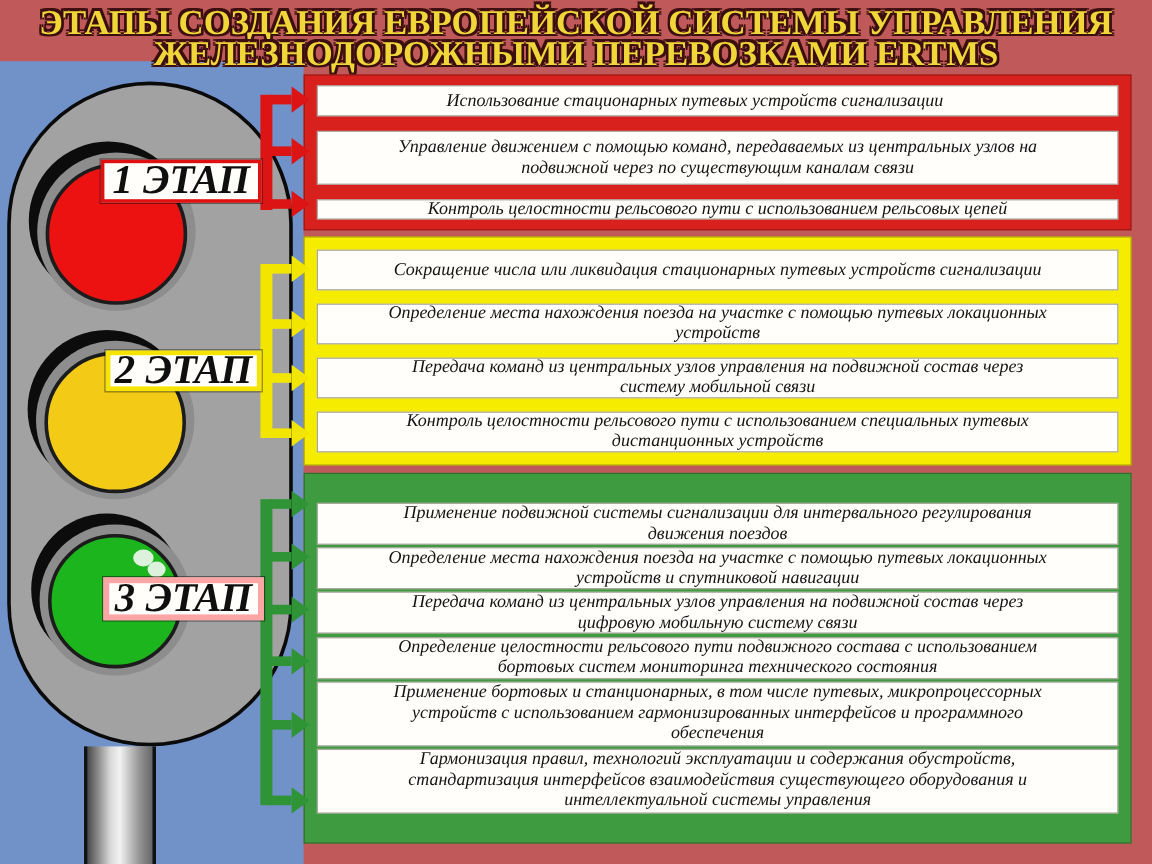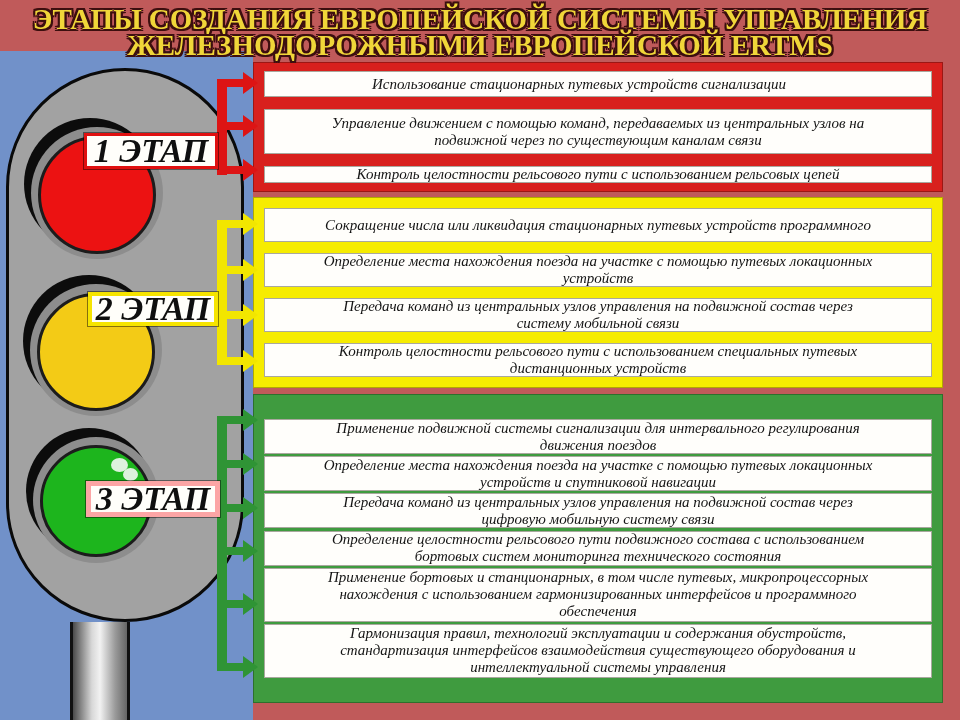--- a/index.html
+++ b/index.html
@@ -61,21 +61,21 @@
   .bk3 .box{height:35px;}
   .bk3 .box:nth-child(5),.bk3 .box:nth-child(6){height:54px;}
 </style>
 </head>
 <body>
 
 <div class="slide">
 
   <div class="title">
     <div>ЭТАПЫ СОЗДАНИЯ ЕВРОПЕЙСКОЙ СИСТЕМЫ УПРАВЛЕНИЯ</div>
-    <div>ЖЕЛЕЗНОДОРОЖНЫМИ ЕВРОПЕЙСКОЙ ERTMS</div>
+    <div>ЖЕЛЕЗНОДОРОЖНЫМИ ПЕРЕВОЗКАМИ ERTMS</div>
   </div>
 
   <div class="left-panel">
     <div class="tl-body"></div>
     <div class="pole"></div>
     <div class="socket s-red">
       <div class="bulb b-red"></div>
     </div>
     <div class="socket s-yellow">
       <div class="bulb b-yellow"></div>
@@ -130,28 +130,28 @@
   <div class="stage-label l2">2 ЭТАП</div>
   <div class="stage-label l3">3 ЭТАП</div>
 
   <div class="block bk1">
     <div class="box">Использование стационарных путевых устройств сигнализации</div>
     <div class="box">Управление движением с помощью команд, передаваемых из центральных узлов на подвижной через по существующим каналам связи</div>
     <div class="box">Контроль целостности рельсового пути с использованием рельсовых цепей</div>
   </div>
 
   <div class="block bk2">
-    <div class="box">Сокращение числа или ликвидация стационарных путевых устройств программного</div>
+    <div class="box">Сокращение числа или ликвидация стационарных путевых устройств сигнализации</div>
     <div class="box">Определение места нахождения поезда на участке с помощью путевых локационных устройств</div>
     <div class="box">Передача команд из центральных узлов управления на подвижной состав через систему мобильной связи</div>
     <div class="box">Контроль целостности рельсового пути с использованием специальных путевых дистанционных устройств</div>
   </div>
 
   <div class="block bk3">
     <div class="box">Применение подвижной системы сигнализации для интервального регулирования движения поездов</div>
     <div class="box">Определение места нахождения поезда на участке с помощью путевых локационных устройств и спутниковой навигации</div>
     <div class="box">Передача команд из центральных узлов управления на подвижной состав через цифровую мобильную систему связи</div>
     <div class="box">Определение целостности рельсового пути подвижного состава с использованием бортовых систем мониторинга технического состояния</div>
-    <div class="box">Применение бортовых и станционарных, в том числе путевых, микропроцессорных нахождения с использованием гармонизированных интерфейсов и программного обеспечения</div>
+    <div class="box">Применение бортовых и станционарных, в том числе путевых, микропроцессорных устройств с использованием гармонизированных интерфейсов и программного обеспечения</div>
     <div class="box">Гармонизация правил, технологий эксплуатации и содержания обустройств, стандартизация интерфейсов взаимодействия существующего оборудования и интеллектуальной системы управления</div>
   </div>
 
 </div>
 
 </body></html>

